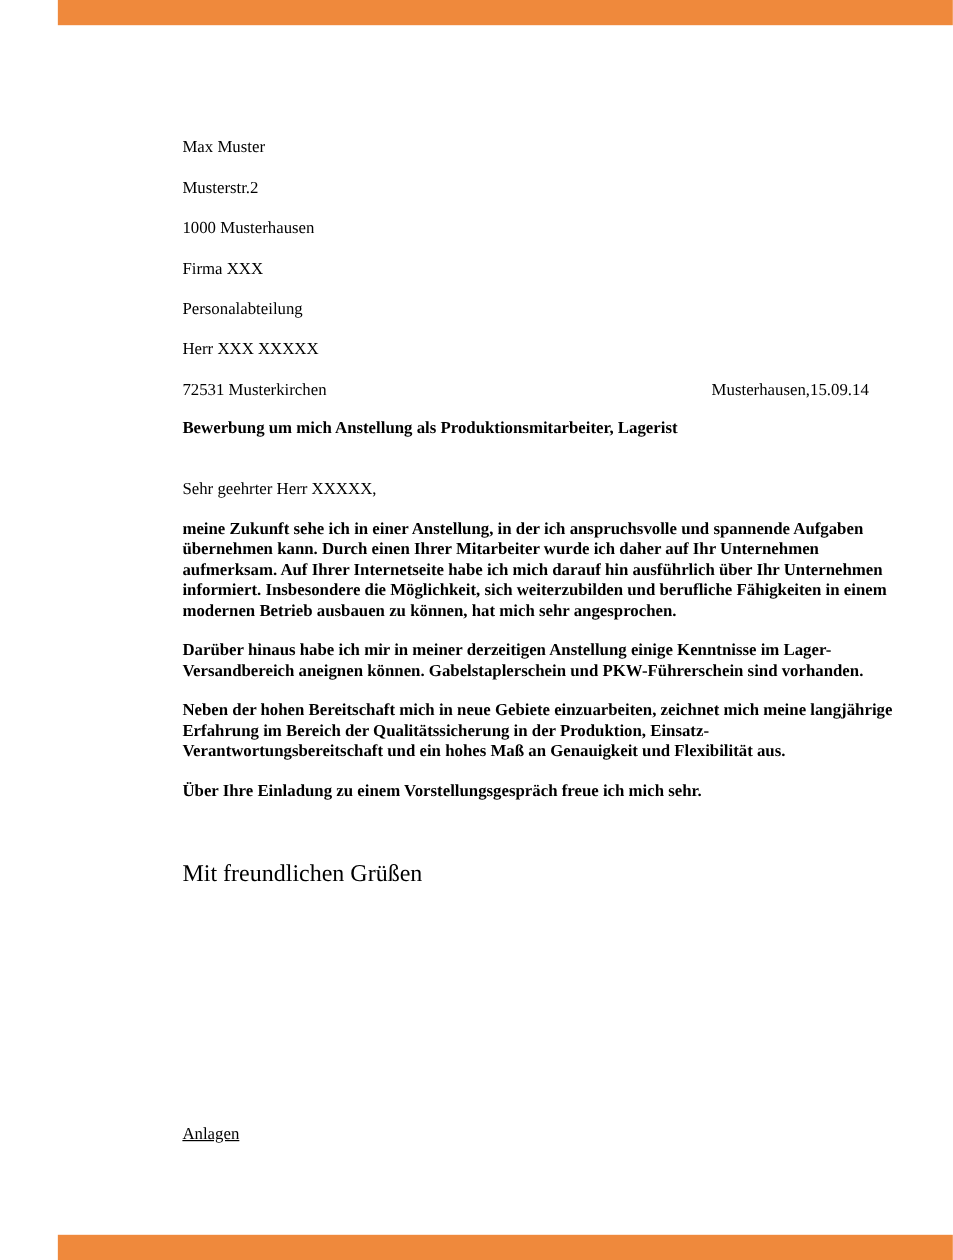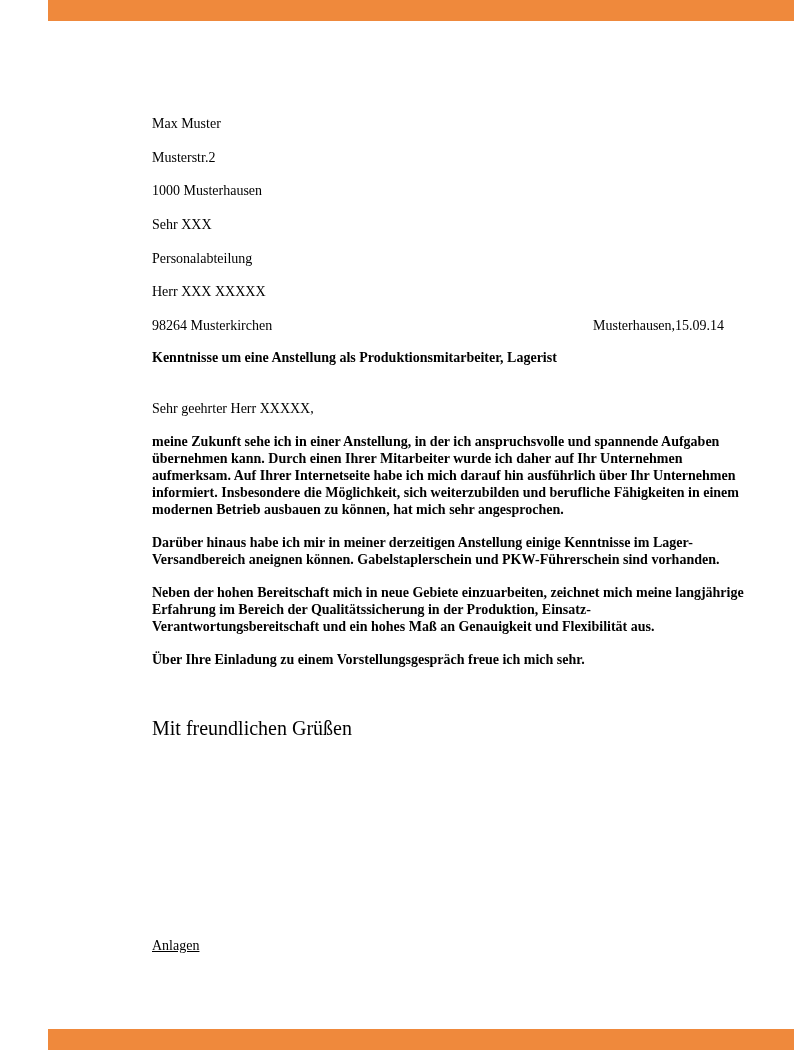--- a/index.html
+++ b/index.html
@@ -98,29 +98,29 @@
   <div class="accent-bar top" style="background: rgb(239, 137, 60);"></div>
   <div class="accent-bar bottom" style="background: rgb(239, 137, 60);"></div>
 
   <div class="block sender-block">
     <div class="addr-line">Max Muster</div>
     <div class="addr-line">Musterstr.2</div>
     <div class="addr-line">1000 Musterhausen</div>
   </div>
 
   <div class="block recipient-block">
-    <div class="addr-line">Sehr XXX</div>
+    <div class="addr-line">Firma XXX</div>
     <div class="addr-line">Personalabteilung</div>
     <div class="addr-line">Herr XXX XXXXX</div>
-    <div class="addr-line">98264 Musterkirchen</div>
+    <div class="addr-line">72531 Musterkirchen</div>
   </div>
 
   <div class="date-line">Musterhausen,15.09.14</div>
 
-  <div class="subject-line">Kenntnisse um eine Anstellung als Produktionsmitarbeiter, Lagerist</div>
+  <div class="subject-line">Bewerbung um mich Anstellung als Produktionsmitarbeiter, Lagerist</div>
 
   <div class="salutation">Sehr geehrter Herr XXXXX,</div>
 
   <div class="body-text">
     <p>meine Zukunft sehe ich in einer Anstellung, in der ich anspruchsvolle und spannende Aufgaben übernehmen kann. Durch einen Ihrer Mitarbeiter wurde ich daher auf Ihr Unternehmen aufmerksam. Auf Ihrer Internetseite habe ich mich darauf hin ausführlich über Ihr Unternehmen informiert. Insbesondere die Möglichkeit, sich weiterzubilden und berufliche Fähigkeiten in einem modernen Betrieb ausbauen zu können, hat mich sehr angesprochen.</p>
     <p>Darüber hinaus habe ich mir in meiner derzeitigen Anstellung einige Kenntnisse im Lager-Versandbereich aneignen können. Gabelstaplerschein und PKW-Führerschein sind vorhanden.</p>
     <p>Neben der hohen Bereitschaft mich in neue Gebiete einzuarbeiten, zeichnet mich meine langjährige Erfahrung im Bereich der Qualitätssicherung in der Produktion, Einsatz-Verantwortungsbereitschaft und ein hohes Maß an Genauigkeit und Flexibilität aus.</p>
     <p>Über Ihre Einladung zu einem Vorstellungsgespräch freue ich mich sehr.</p>
   </div>
 

